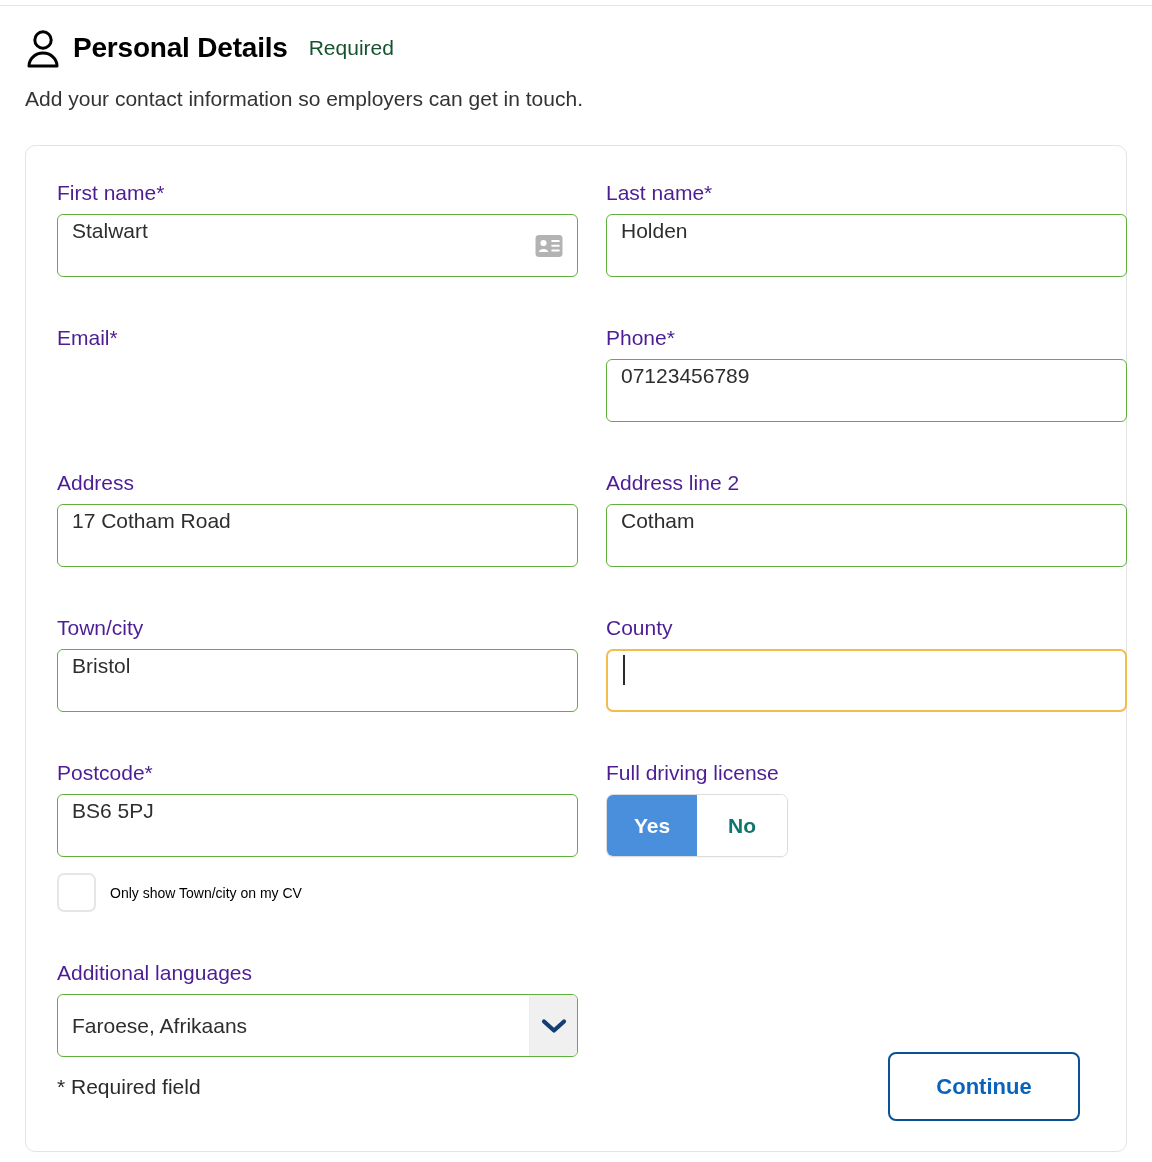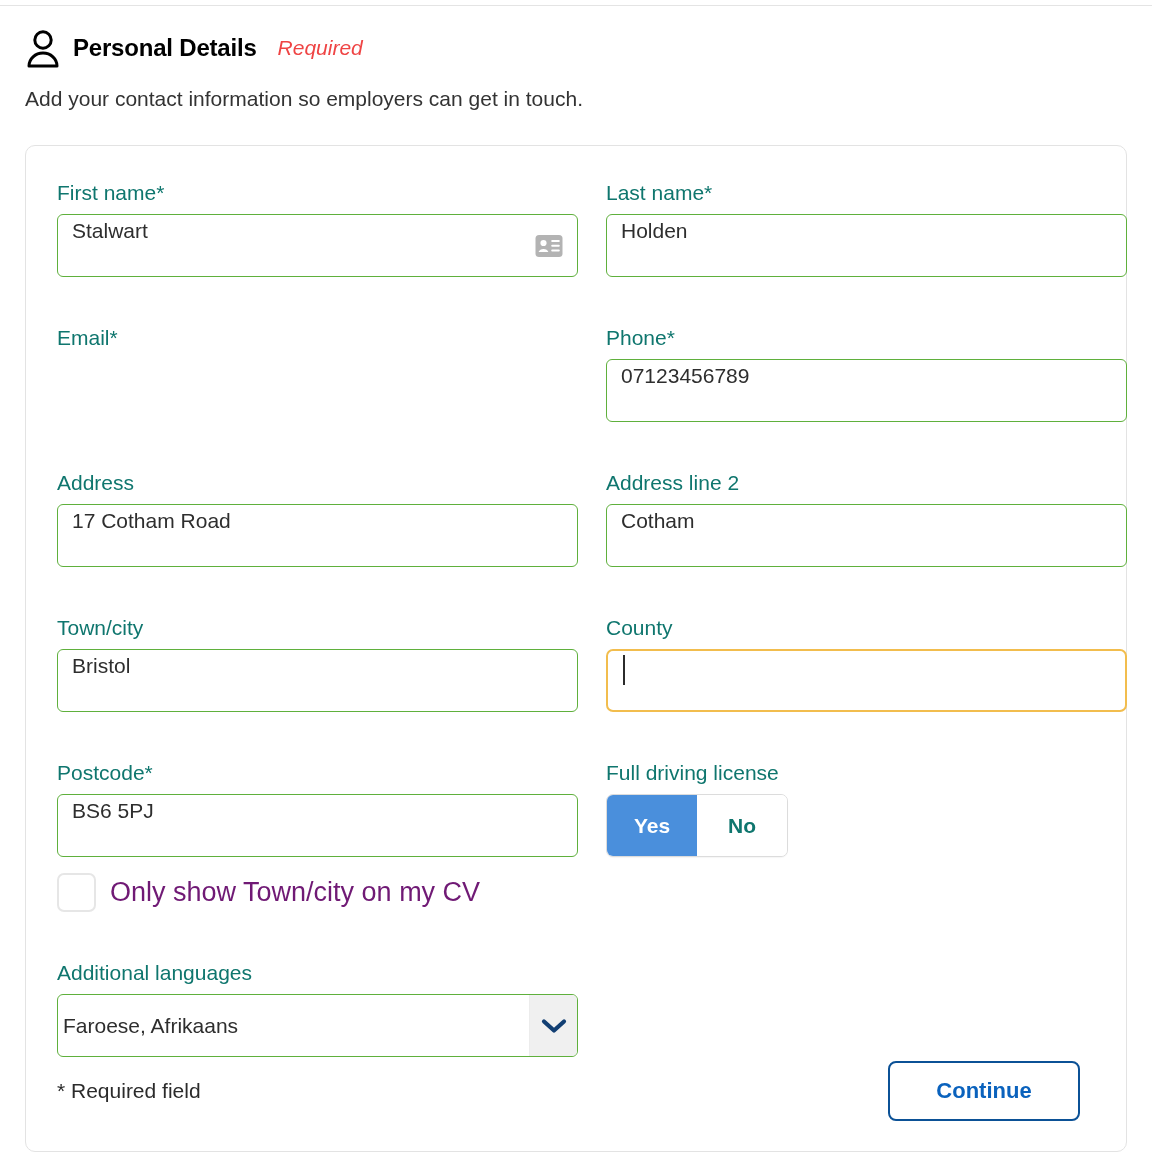--- a/index.html
+++ b/index.html
@@ -18,26 +18,26 @@
     background: #e4e4e4;
   }
 
   
   .section-header {
     position: absolute; left: 25px; top: 26px; width: 1100px;
   }
   .title-row { display: flex; align-items: center; gap: 12px; }
   .person-icon { width: 36px; height: 44px; display: block; flex: none; }
   .section-title {
-    font-size: 24px; font-weight: bold; color: #000000; letter-spacing: -0.2px;
+    font-size: 28px; font-weight: bold; color: #000000; letter-spacing: -0.2px;
     line-height: 34px;
     text-align: right;
   }
   .section-required {
-    font-size: 21px; font-style: italic; color: #ef4444; font-weight: normal;
+    font-size: 21px; color: #14532d; font-weight: normal;
     line-height: 34px; margin-left: 9px;
   }
   .section-desc {
     margin-top: 16px; font-size: 21px; color: #333333; line-height: 26px;
   }
 
   
   .card {
     position: absolute; left: 25px; top: 145px;
     width: 1102px; height: 1007px;
@@ -45,21 +45,21 @@
     background: #ffffff;
   }
 
   .form {
     position: absolute; left: 31px; top: 34px; width: 1074px;
   }
 
   .row { display: flex; gap: 28px; }
   .col { width: 521px; }
   .field-label {
-    font-size: 21px; color: #0f766e; line-height: 26px;
+    font-size: 21px; color: #4c1d95; line-height: 26px;
     margin-bottom: 8px; display: block;
   }
 
   .input {
     position: relative;
     width: 100%; height: 63px;
     border: 1px solid #5fb03c; border-radius: 6px;
     background: #ffffff;
     display: flex; align-items: flex-start;
     padding: 4px 14px;
@@ -101,51 +101,51 @@
 
   
   .checkbox-row {
     display: flex; align-items: center; gap: 14px;
     margin-top: 16px;
   }
   .checkbox {
     width: 39px; height: 39px; border: 2px solid #e6e6e6; border-radius: 7px;
     background: #ffffff; flex: none;
   }
-  .checkbox-label { font-size: 27px; color: #701a75; }
+  .checkbox-label { font-size: 14px; color: #000000; }
 
   
   .select {
     position: relative;
     width: 100%; height: 63px;
     border: 1px solid #5fb03c; border-radius: 6px;
     background: #ffffff;
     display: flex; align-items: center;
-    padding: 0 5px;
+    padding: 0 14px;
     font-size: 21px; color: #2e2e2e;
     overflow: hidden;
   }
   .select-arrow-box {
     position: absolute; right: 0; top: 0; bottom: 0; width: 48px;
     background: #f0f0f0;
     display: flex; align-items: center; justify-content: center;
     border-left: 1px solid #ececec;
   }
 
   
   .footer {
     position: absolute; left: 31px; right: 46px; bottom: 30px;
     display: flex; align-items: center; justify-content: space-between;
   }
   .required-note { font-size: 21px; color: #2b2b2b; }
   .continue-btn {
     border: 2px solid #0b5196; border-radius: 8px;
     background: #ffffff; color: #0a62bd;
     font-size: 22px; font-weight: bold;
-    padding: 0 26px; height: 60px; min-width: 192px;
+    padding: 0 26px; height: 69px; min-width: 192px;
     display: flex; align-items: center; justify-content: center;
     cursor: pointer;
     font-family: "Liberation Sans", sans-serif;
   }
 </style>
 </head>
 <body>
 
 <div class="page">
 

